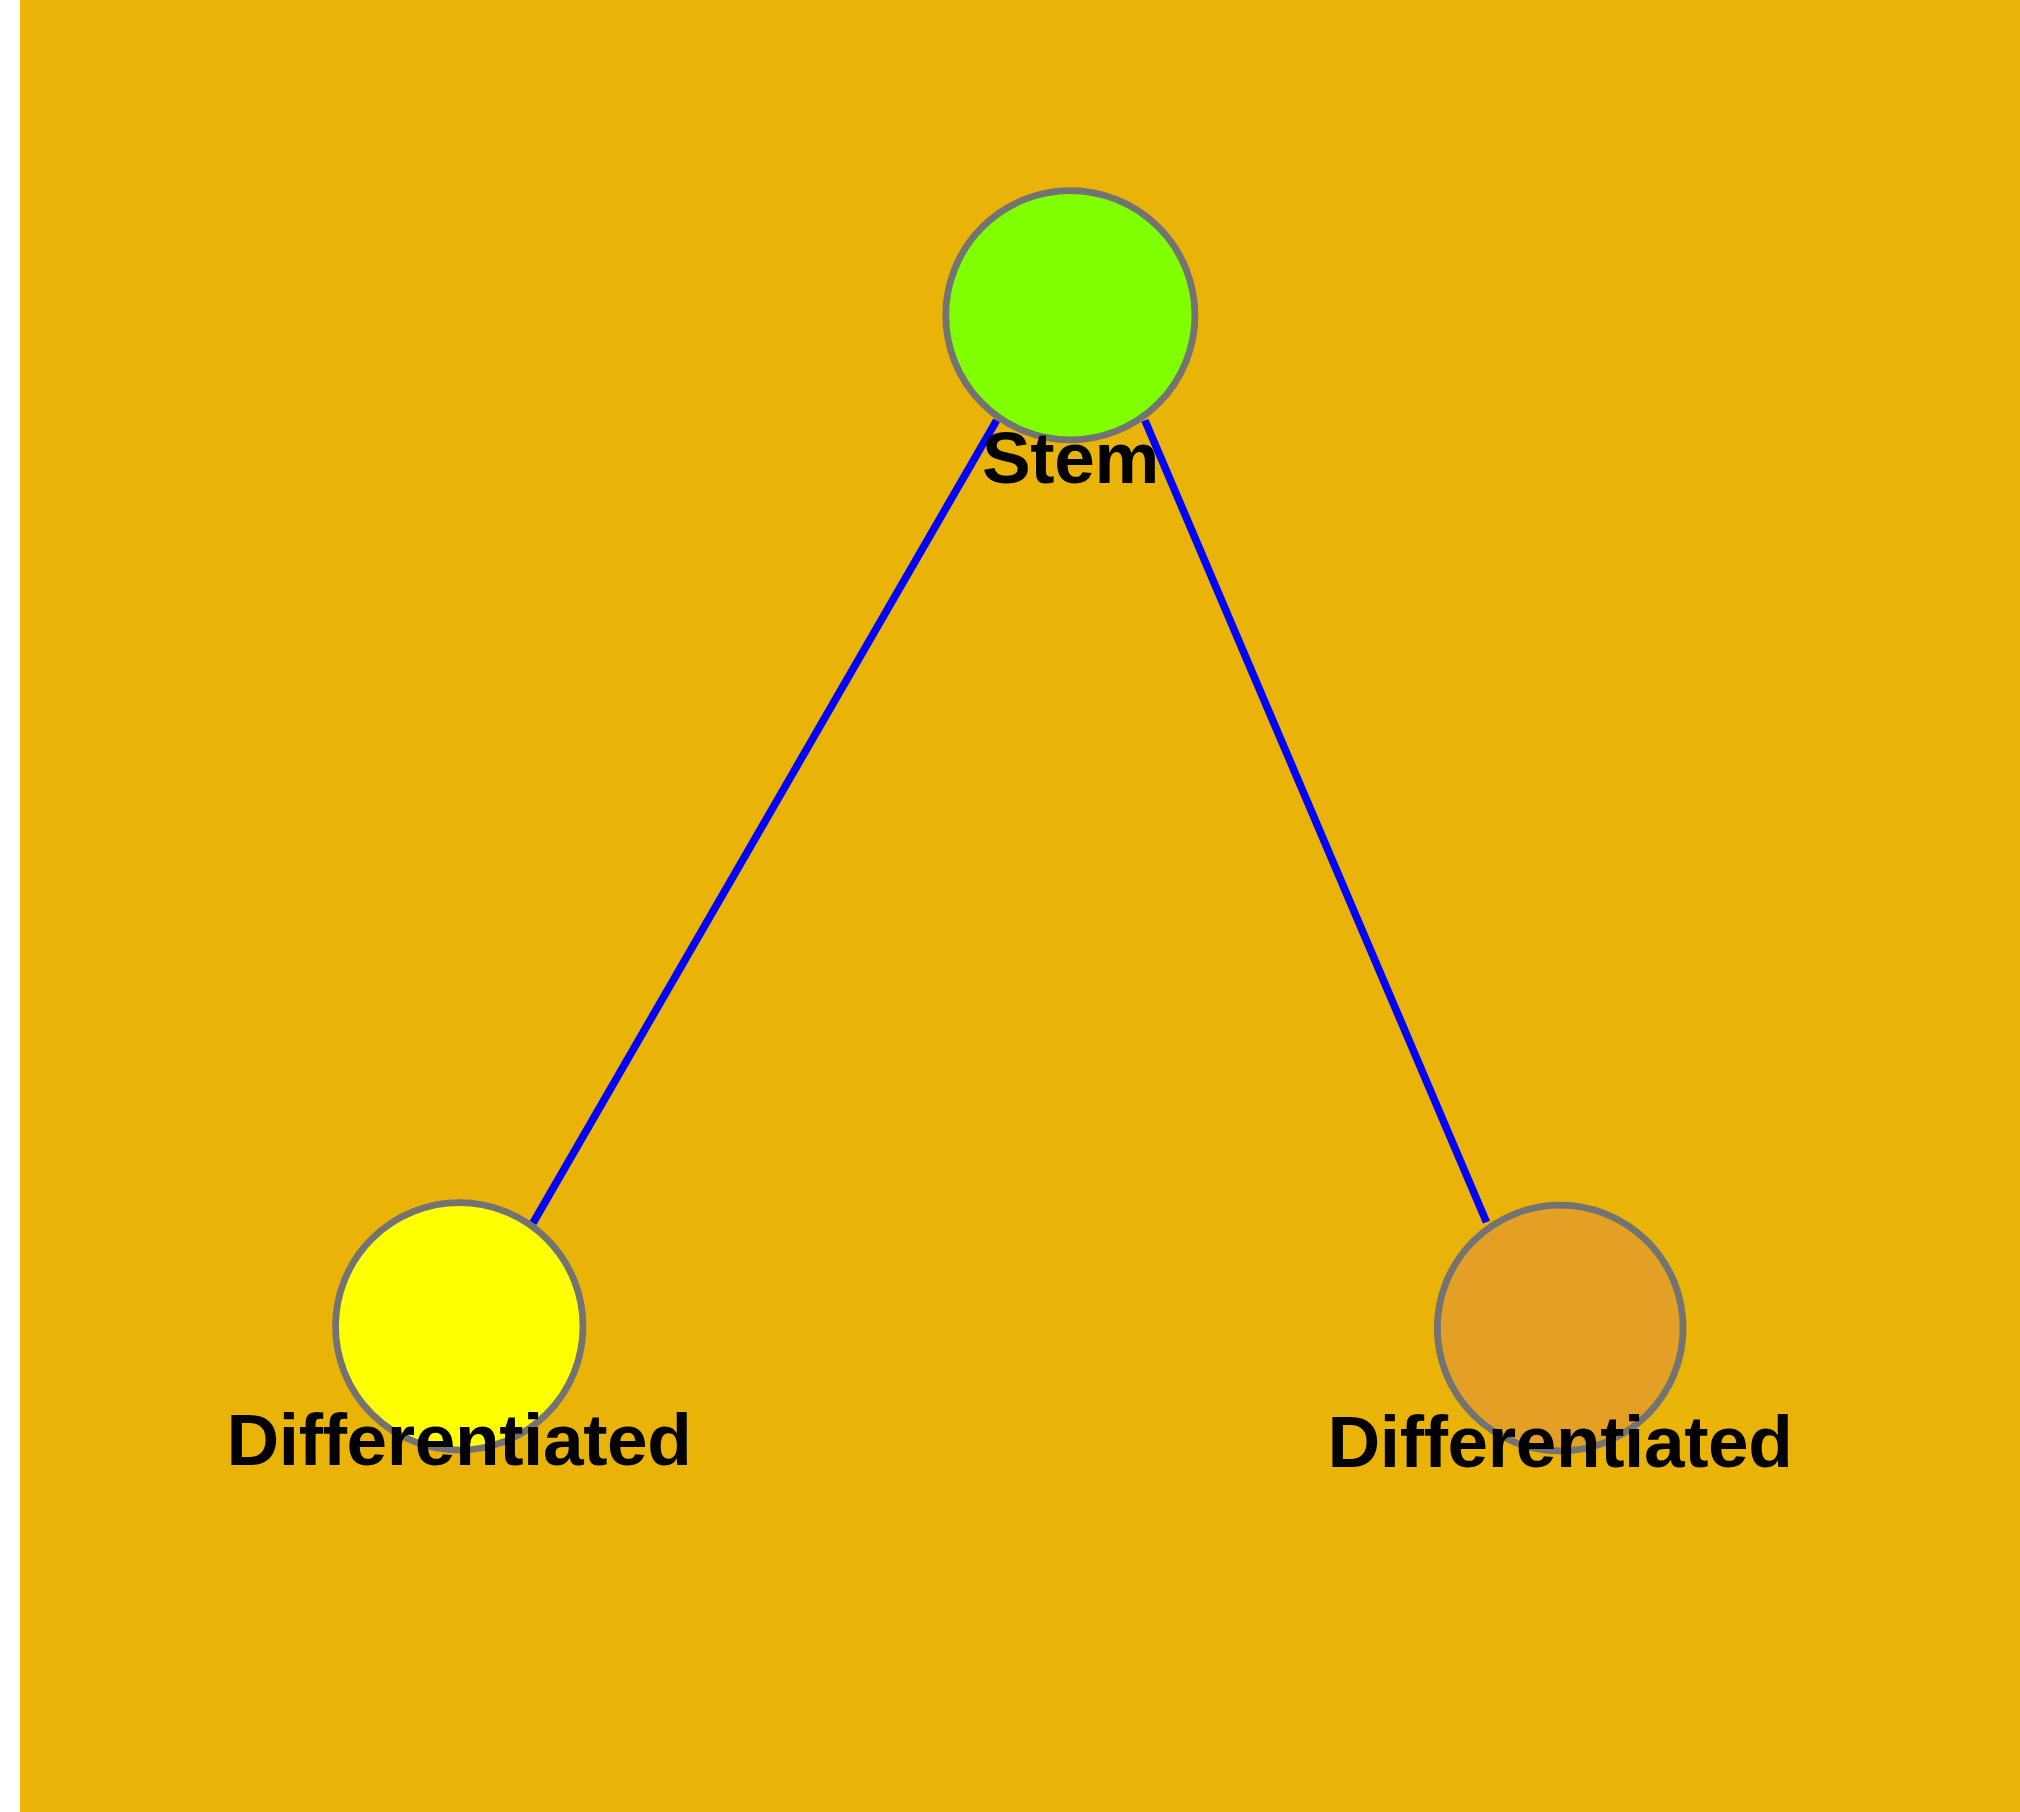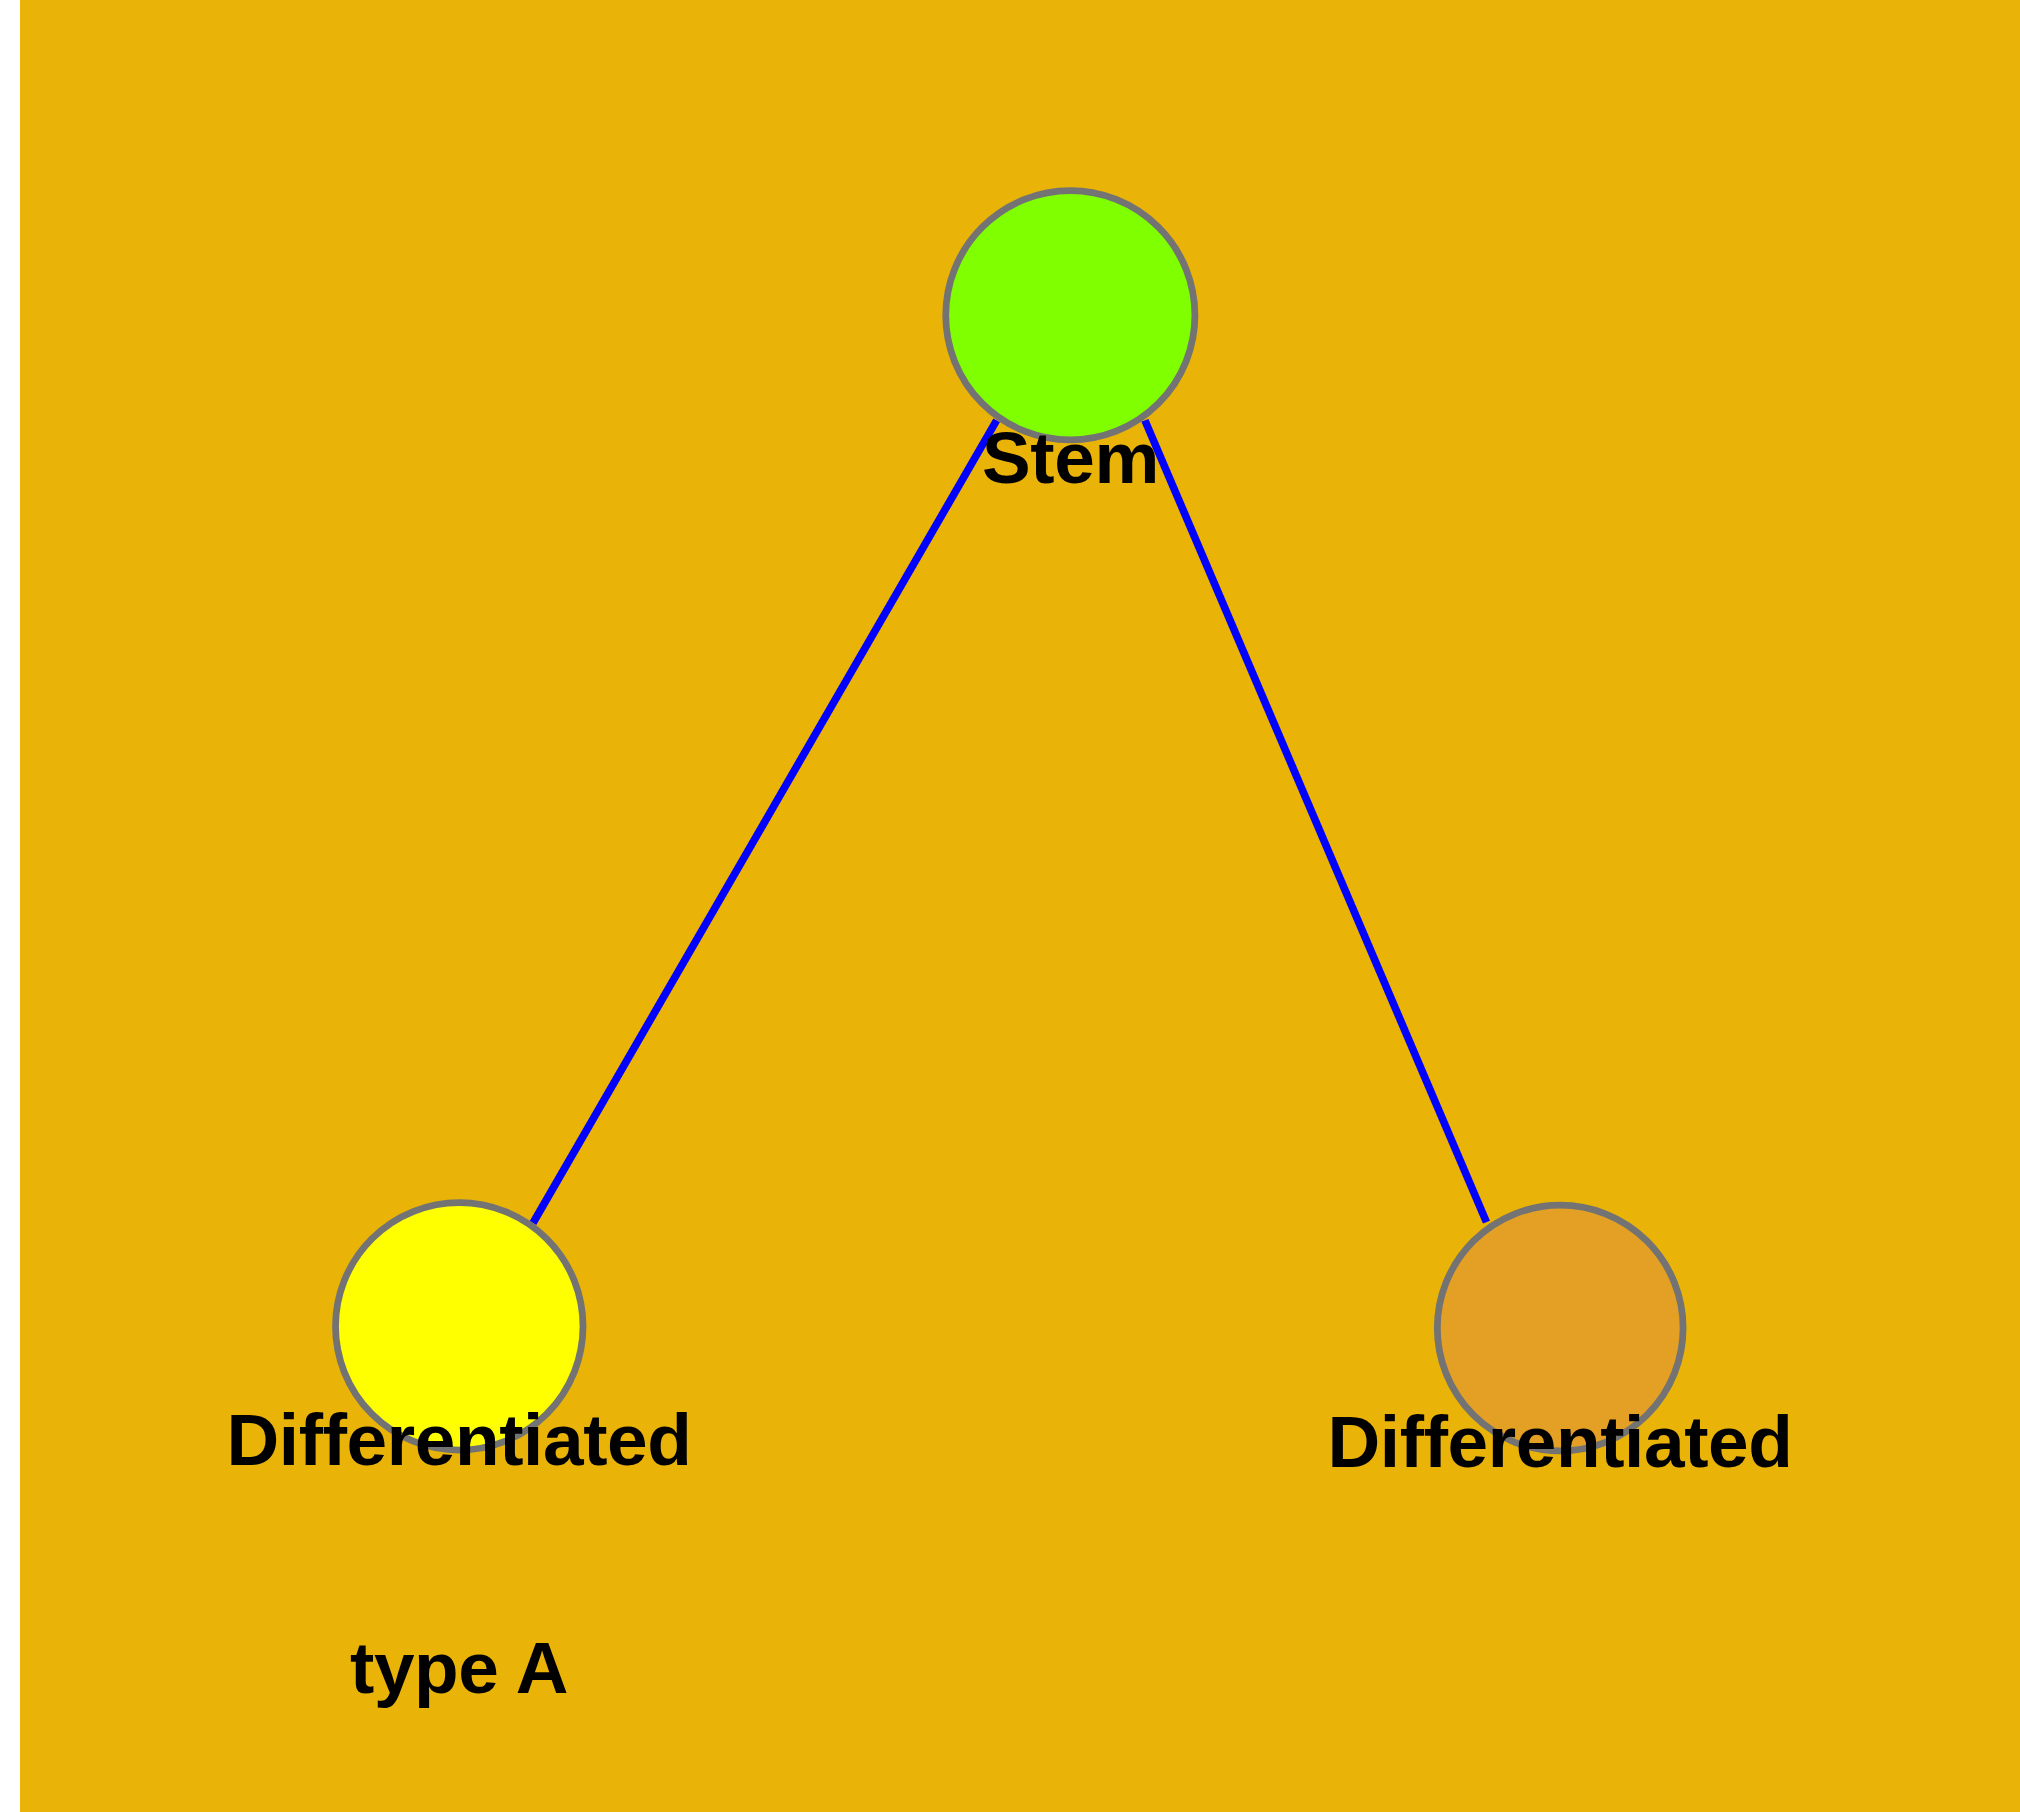--- a/index.html
+++ b/index.html
@@ -73,21 +73,20 @@
 
     <circle cx="1817" cy="1567" r="145" fill="#e3a024" stroke="#737373" stroke-width="8"></circle>
   </svg>
 
   <div class="node-label" id="label-stem">
     <div>Stem</div>
   </div>
 
   <div class="node-label" id="label-diff-a">
     <div>Differentiated</div>
-    <div>type A</div>
   </div>
 
   <div class="node-label" id="label-diff-b">
     <div>Differentiated</div>
   </div>
 
 </div>
 
 
 </body></html>

